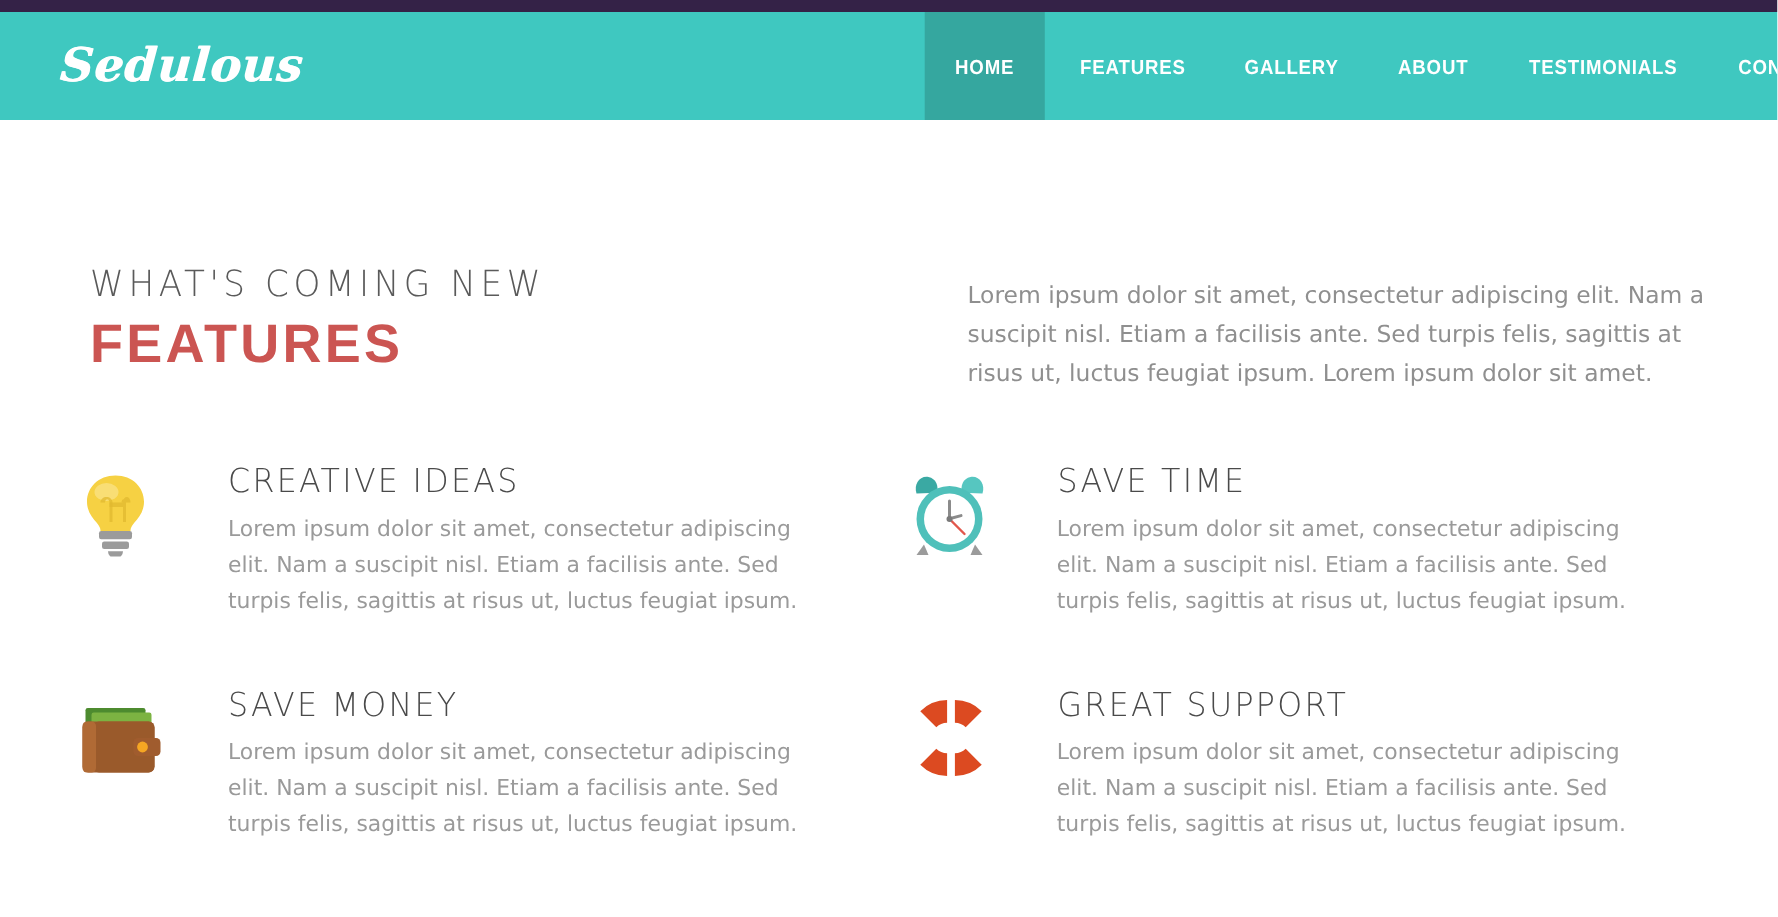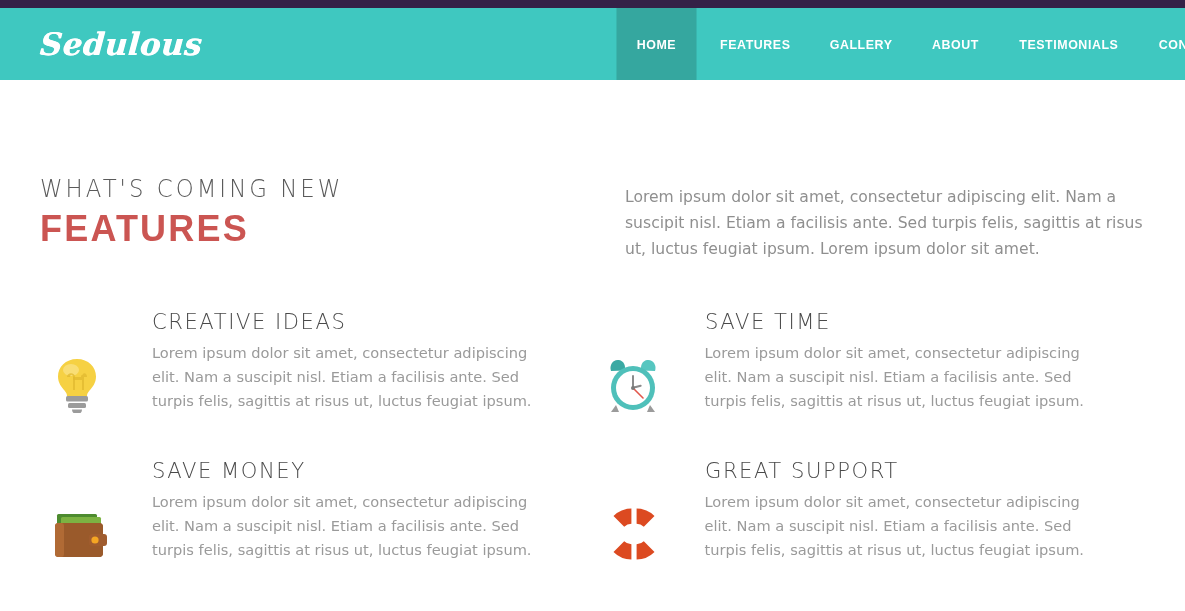--- a/index.html
+++ b/index.html
@@ -78,20 +78,21 @@
 
   
   .main {
     padding: 0 40px;
     position: relative;
   }
 
   .intro {
     display: flex;
     padding-top: 96px;
+    margin-left: 20px;
   }
 
   .intro-left {
     flex: 0 0 585px;
   }
 
   .eyebrow {
     color: #5a5a5a;
     font-size: 24px;
     font-weight: 300;
@@ -132,21 +133,20 @@
     display: flex;
     flex-wrap: wrap;
     margin-top: 48px;
   }
 
   .feature {
     display: flex;
     flex: 0 0 50%;
     padding-right: 40px;
     margin-bottom: 46px;
-    align-items: flex-end;
   }
 
   .feature-icon {
     flex: 0 0 112px;
     display: flex;
     justify-content: flex-start;
     padding-left: 13px;
     padding-top: 5px;
   }
 

